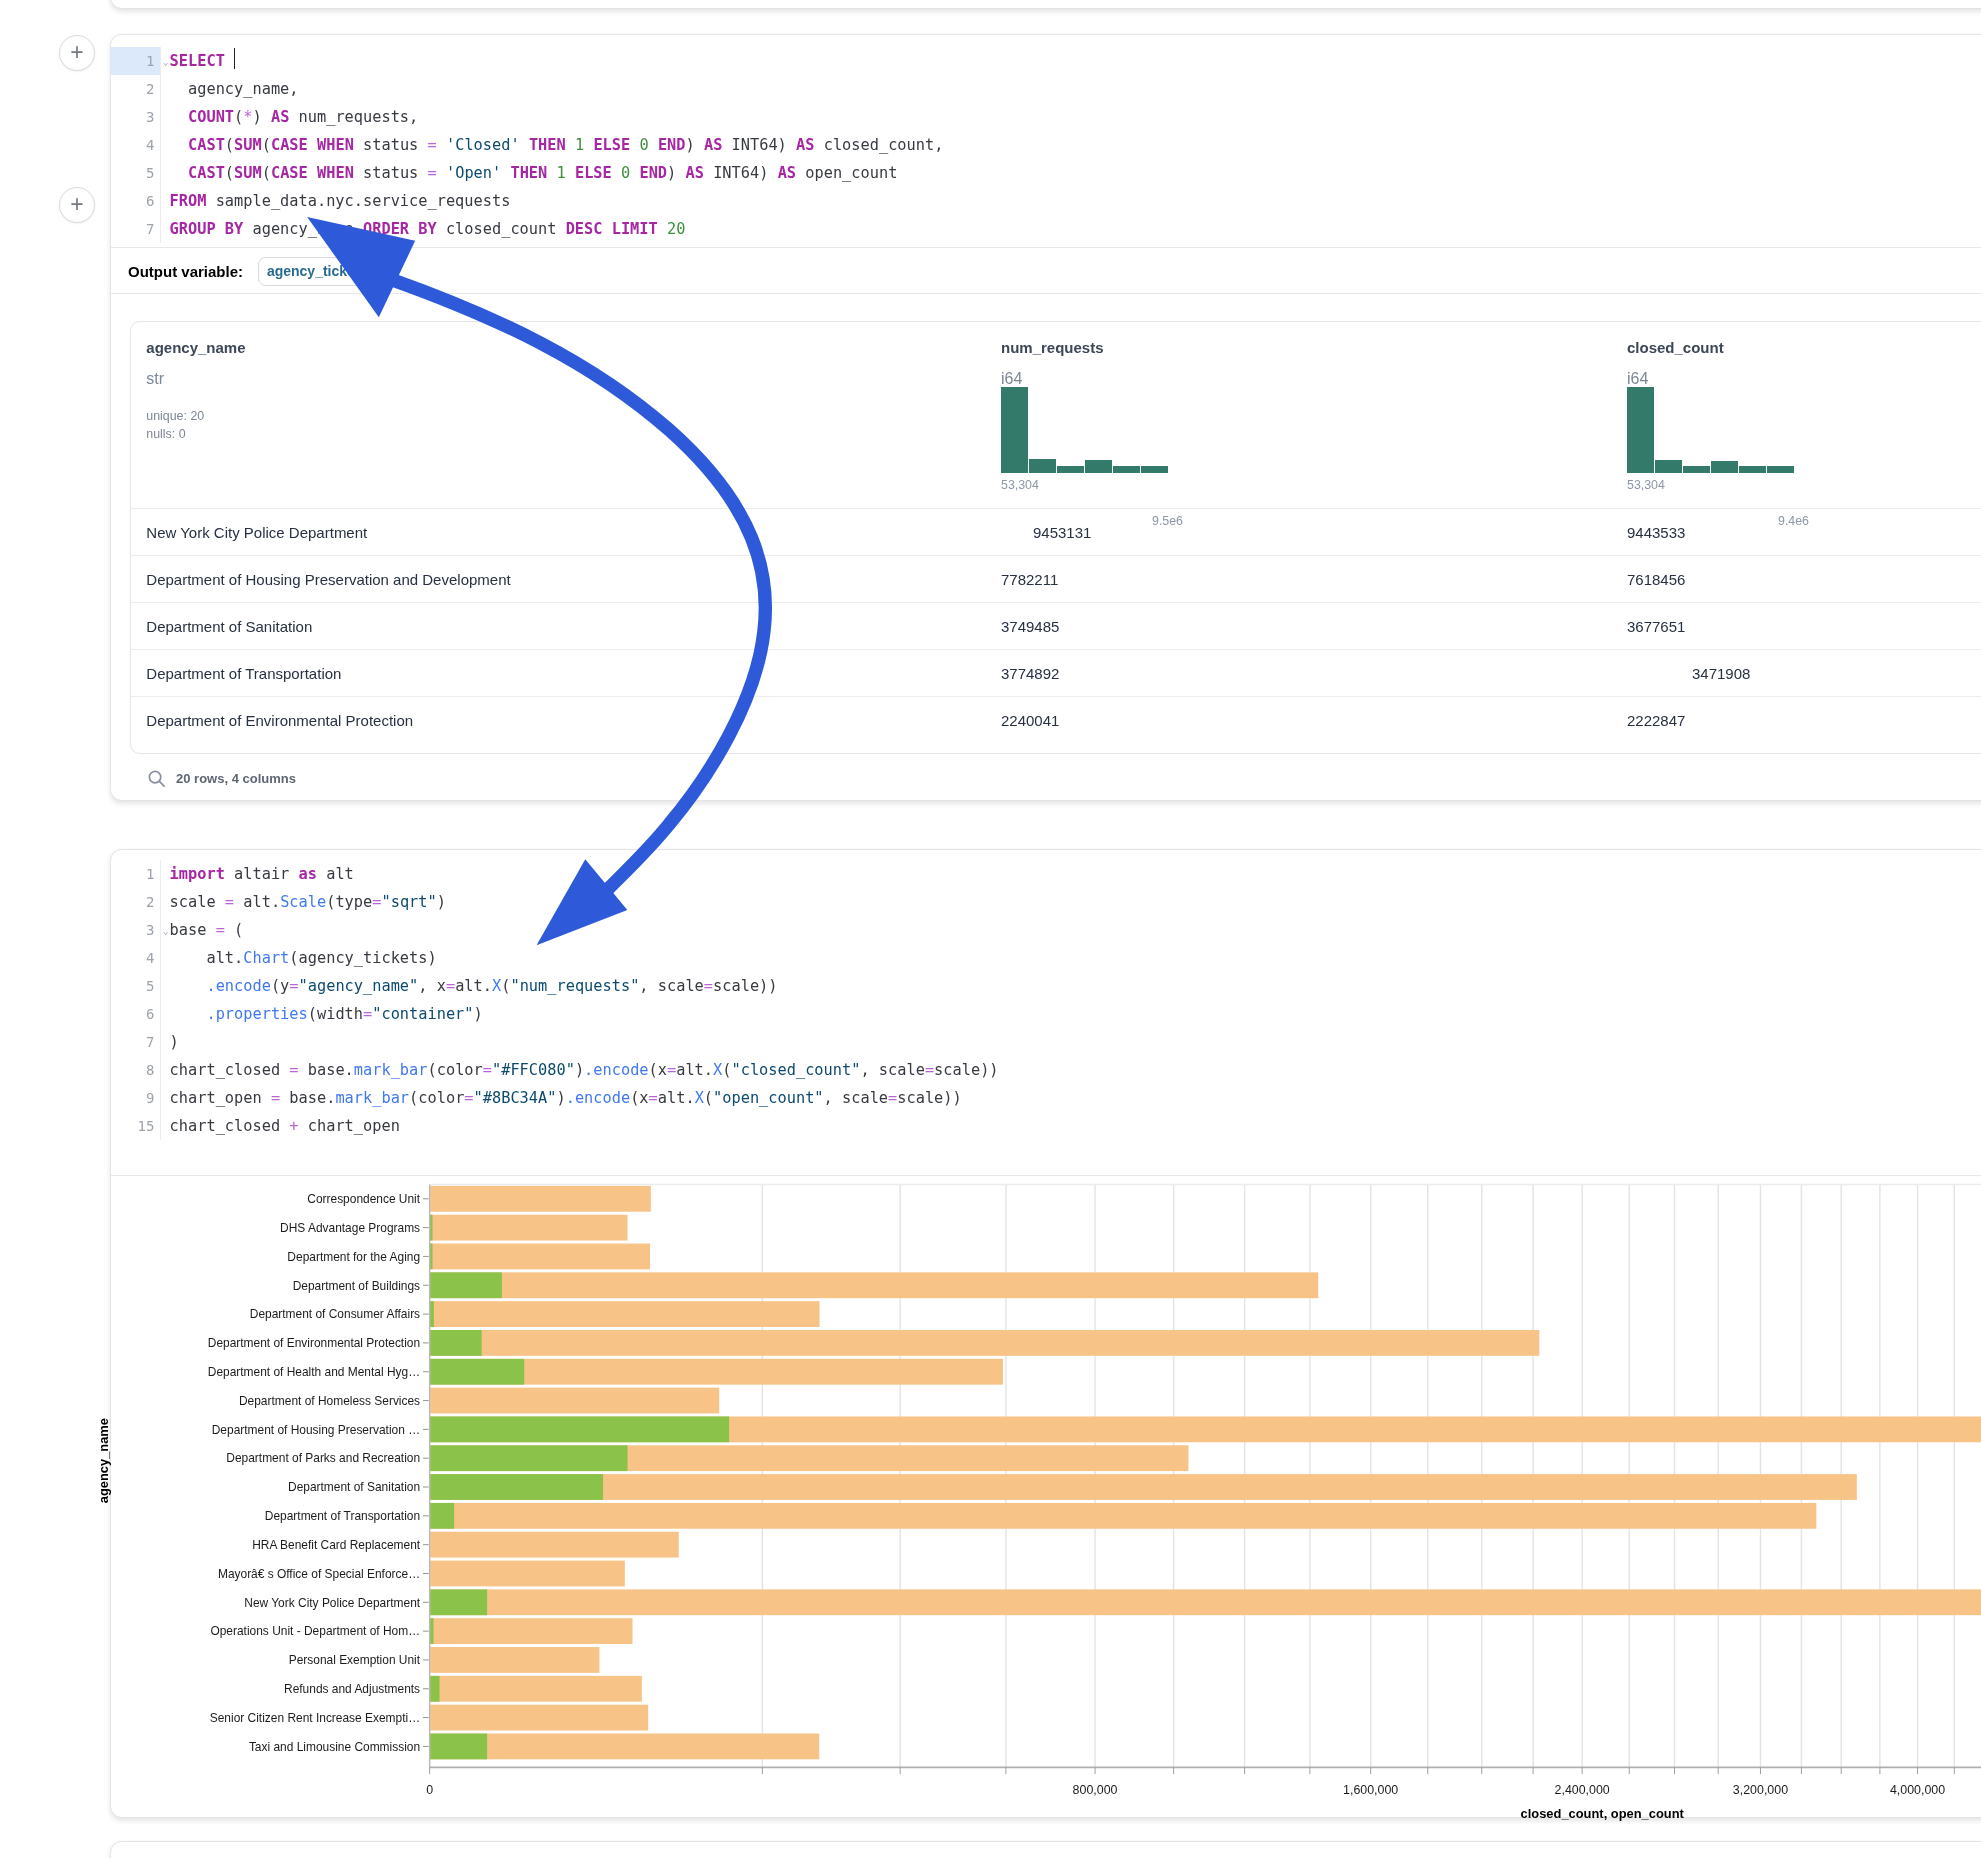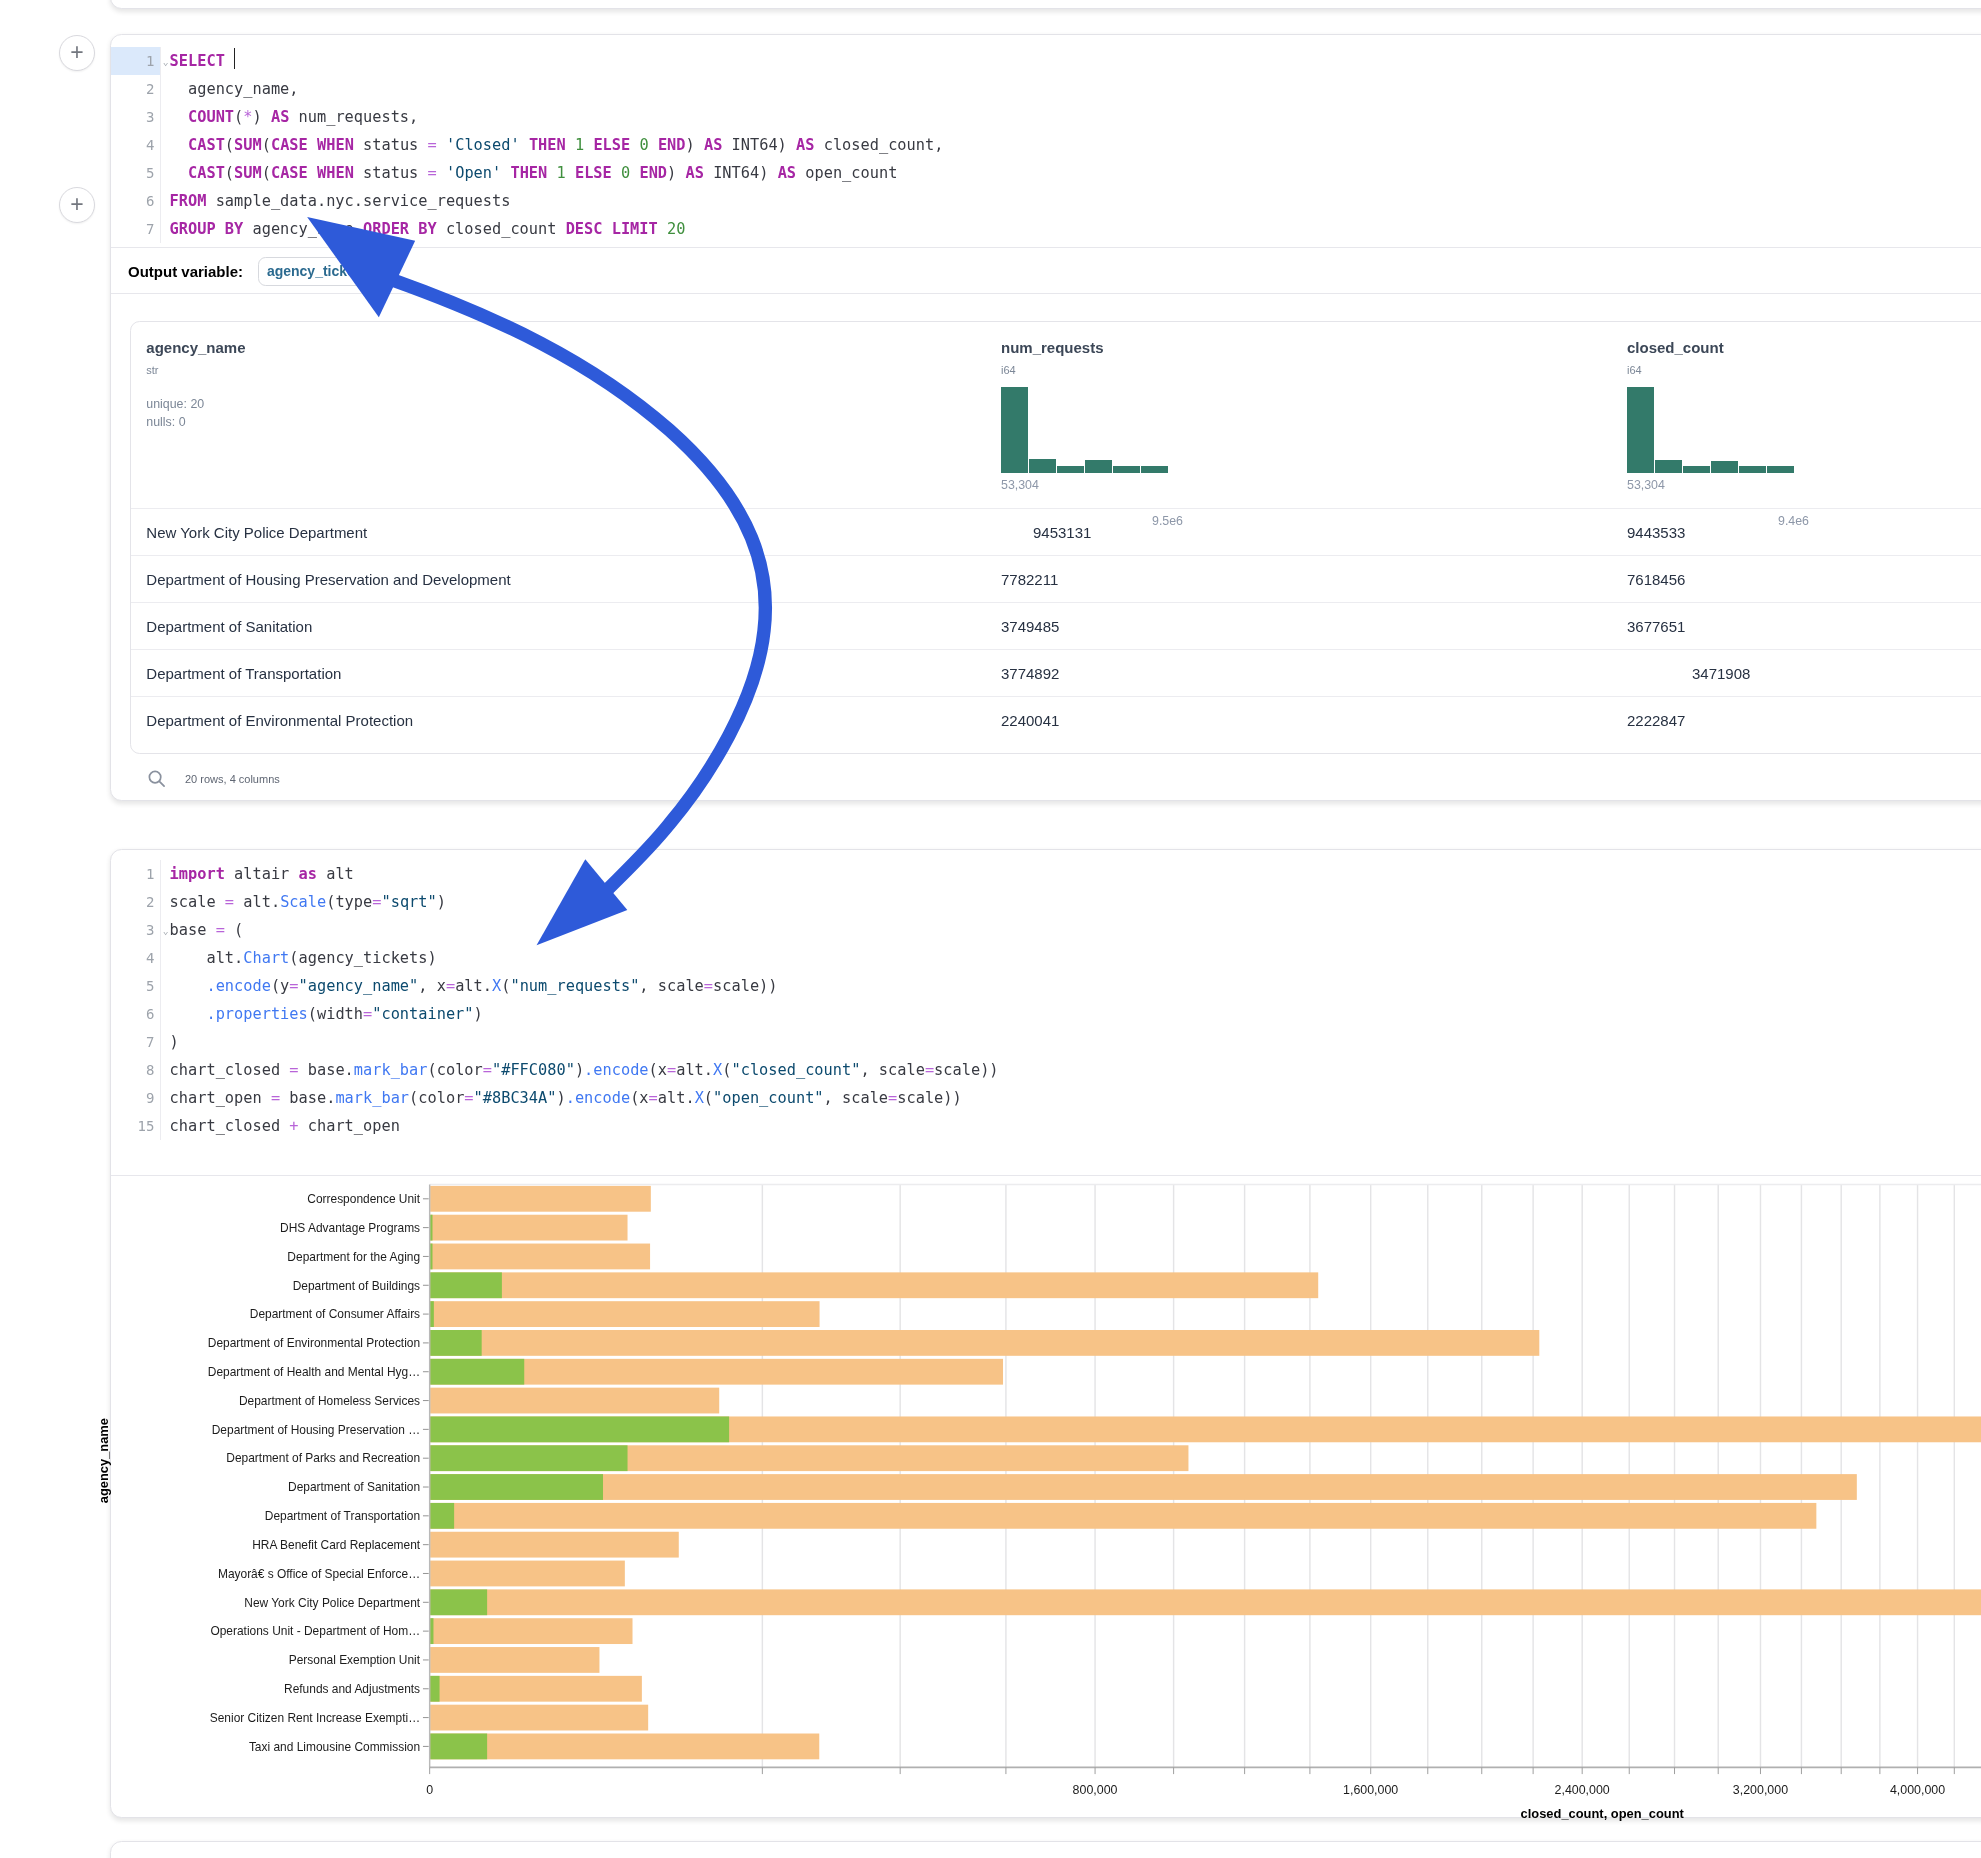--- a/index.html
+++ b/index.html
@@ -30,30 +30,30 @@
   .ov-label { color:#000000; font-weight:bold; font-size:15px; }
   .ov-pill { margin-left:15.3px; width:114px; height:29px; border:1px solid #d7d9de; border-radius:7.6px;
     color:#2b6a8f; font-weight:bold; font-size:14px; line-height:27px; padding:0 7.6px;
     overflow:hidden; white-space:nowrap; background:#fff; }
   
   .tbl-card { position:absolute; left:19px; top:286px; width:2007px; height:433px;
     border:1px solid #e4e4e9; border-radius:9.6px; background:#fff; overflow:hidden; }
   .tbl-header { position:relative; height:186px; }
   .th-col { position:absolute; top:17px; }
   .th-name { font-size:15px; font-weight:bold; color:#3c4757; }
-  .th-type { font-size:11px; color:#7c8797; margin-top:8px; }
+  .th-type { font-size:16px; color:#7c8797; margin-top:14px; }
   .th-stats { font-size:12.4px; color:#7c8797; margin-top:19px; line-height:18px; }
   .hist { position:absolute; top:65px; height:86px; display:flex; align-items:flex-end; gap:1px; }
   .hist .hbar { width:27px; background:#337a6a; }
   .hist-labels { position:absolute; top:156px; font-size:12.4px; color:#8d97a8; width:191px; }
   .hist-labels .hmax { position:absolute; left:151px;margin-top:36px; }
   .tbl-row { position:relative; height:47px; border-top:1px solid #ececf0; }
   .td { position:absolute; top:0; line-height:47px; font-size:15px; color:#273142; white-space:nowrap; }
-  .tbl-footer { position:absolute; left:36px; display:flex; align-items:center; gap:19px;
-    color:#5f6673; font-size:11px; }
+  .tbl-footer { position:absolute; left:36px; display:flex; align-items:center; gap:10px;
+    color:#5f6673; font-size:13px;font-weight:bold; }
   
   svg text { font-family:"Liberation Sans", sans-serif; }
   .stub { position:absolute; left:110px; width:1893px; background:#fff;
     border:1px solid #e3e3e8; border-radius:11.5px; box-shadow:0 2.9px 4.8px rgba(0,0,0,.10); }
 </style>
 </head>
 <body>
 
 <div class="stub" style="top:-27px; height:36px;"></div>
 

